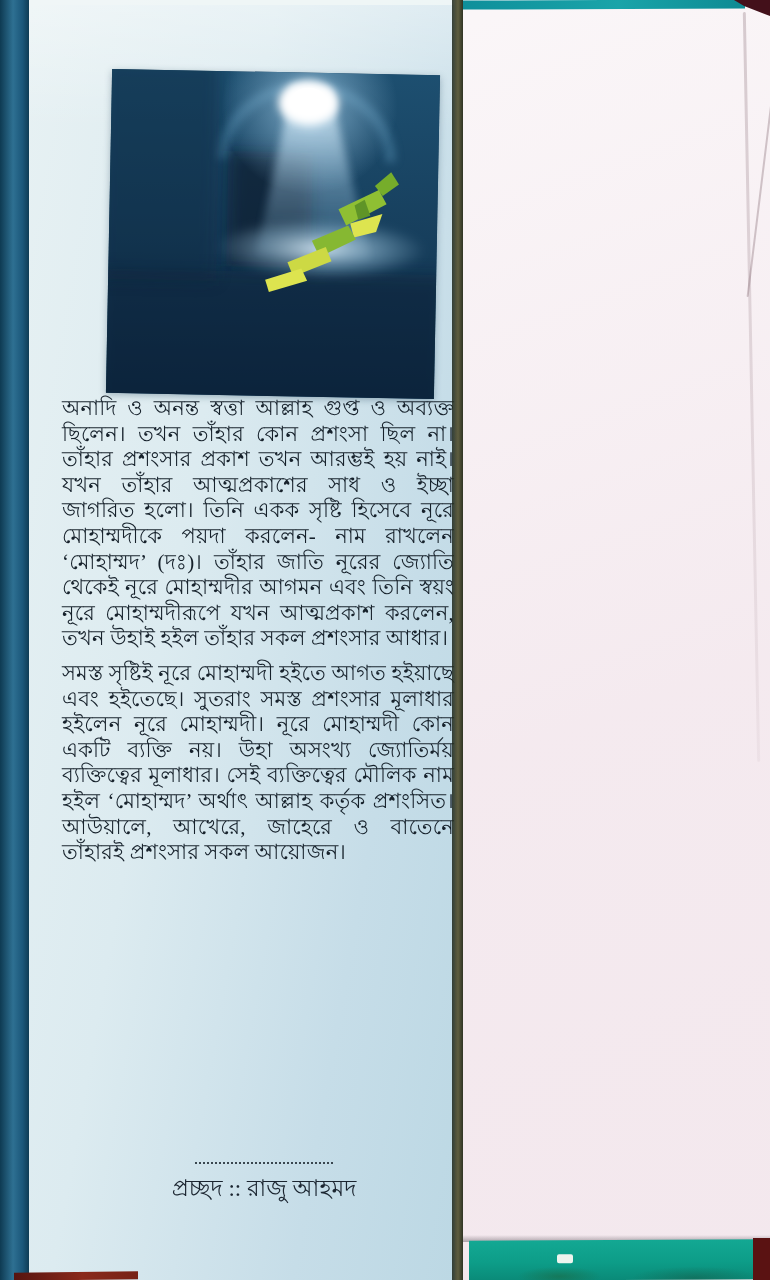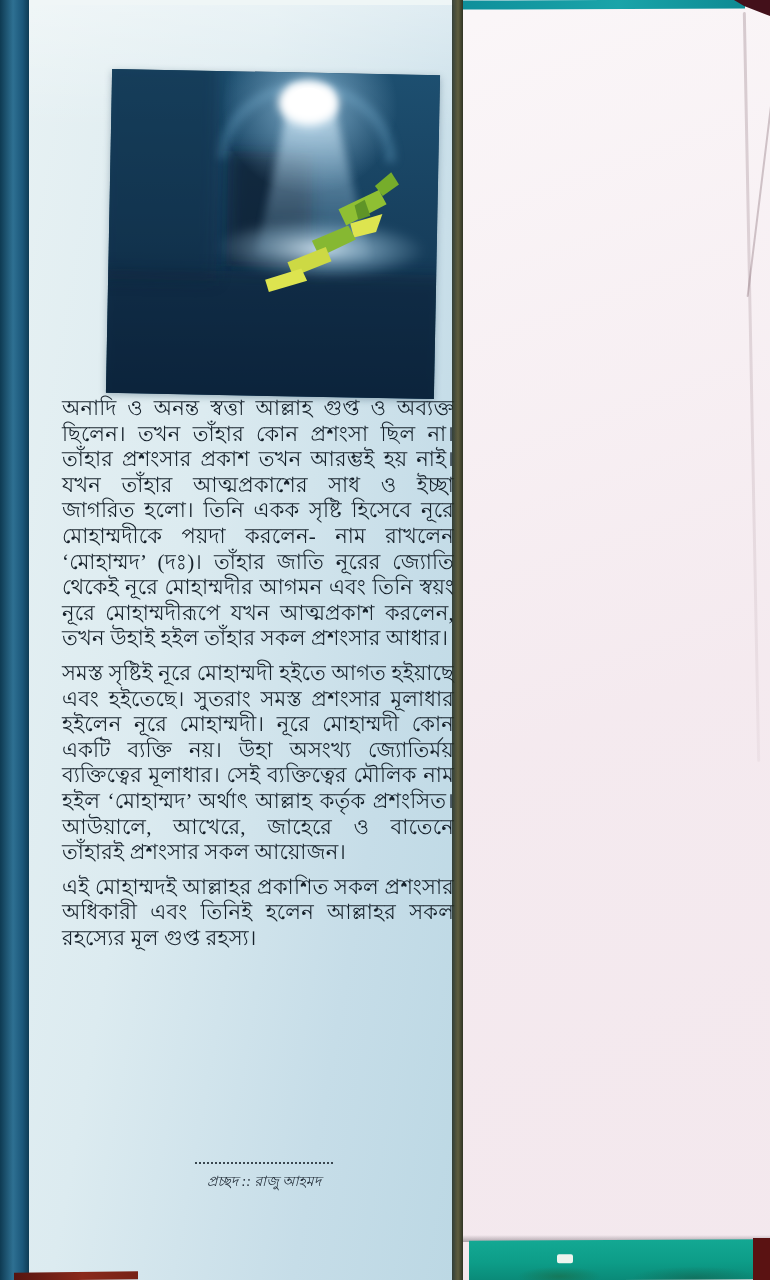--- a/index.html
+++ b/index.html
@@ -35,21 +35,21 @@
     text-align:justify;letter-spacing:.2px;
   }
   .text-block p{margin:0 0 9px 0;}
   
   .credit{position:absolute;left:120px;top:1162px;width:230px;text-align:center;}
   .dotted{
     width:138px;height:3px;margin:0 auto 5px auto;
     background-image:repeating-linear-gradient(90deg,#3a4750 0 2px,transparent 2px 4px);
     background-size:4px 2px;background-repeat:repeat-x;background-position:0 0;
   }
-  .credit-text{font-size:14px;color:#1b2530;font-style:italic;}
+  .credit-text{font-size:23px;color:#1b2530;}
   
   .maroon-left{
     position:absolute;left:14px;bottom:0;width:124px;height:8px;
     background:linear-gradient(90deg,#561410 0%,#8a2a1c 55%,#772216 100%);
     transform:skewY(-.6deg);
   }
   
   .gap-shadow{
     position:absolute;left:452px;top:0;width:11px;height:1280px;
     background:linear-gradient(90deg,rgba(25,35,25,.85) 0%,rgba(80,80,48,.9) 55%,rgba(38,44,28,.95) 100%);
@@ -157,21 +157,20 @@
           <polygon points="38,48 74,32 82,46 46,64" fill="#86b832"></polygon>
           <polygon points="14,70 52,54 58,68 20,84" fill="#cdd944"></polygon>
           <polygon points="-8,88 28,76 34,88 -4,100" fill="#dde44f"></polygon>
         </g>
       </svg>
     </div>
 
     <div class="text-block">
       <p>অনাদি ও অনন্ত স্বত্তা আল্লাহ গুপ্ত ও অব্যক্ত ছিলেন। তখন তাঁহার কোন প্রশংসা ছিল না। তাঁহার প্রশংসার প্রকাশ তখন আরম্ভই হয় নাই। যখন তাঁহার আত্মপ্রকাশের সাধ ও ইচ্ছা জাগরিত হলো। তিনি একক সৃষ্টি হিসেবে নূরে মোহাম্মদীকে পয়দা করলেন- নাম রাখলেন ‘মোহাম্মদ’ (দঃ)। তাঁহার জাতি নূরের জ্যোতি থেকেই নূরে মোহাম্মদীর আগমন এবং তিনি স্বয়ং নূরে মোহাম্মদীরূপে যখন আত্মপ্রকাশ করলেন, তখন উহাই হইল তাঁহার সকল প্রশংসার আধার।</p>
       <p>সমস্ত সৃষ্টিই নূরে মোহাম্মদী হইতে আগত হইয়াছে এবং হইতেছে। সুতরাং সমস্ত প্রশংসার মূলাধার হইলেন নূরে মোহাম্মদী। নূরে মোহাম্মদী কোন একটি ব্যক্তি নয়। উহা অসংখ্য জ্যোতির্ময় ব্যক্তিত্বের মূলাধার। সেই ব্যক্তিত্বের মৌলিক নাম হইল ‘মোহাম্মদ’ অর্থাৎ আল্লাহ কর্তৃক প্রশংসিত। আউয়ালে, আখেরে, জাহেরে ও বাতেনে তাঁহারই প্রশংসার সকল আয়োজন।</p>
-      <p>এই মোহাম্মদই আল্লাহর প্রকাশিত সকল প্রশংসার অধিকারী এবং তিনিই হলেন আল্লাহর সকল রহস্যের মূল গুপ্ত রহস্য।</p>
     </div>
 
     <div class="credit">
       <div class="dotted"></div>
       <div class="credit-text">প্রচ্ছদ :: রাজু আহমদ</div>
     </div>
   </div>
 
   <div class="maroon-left"></div>
 

